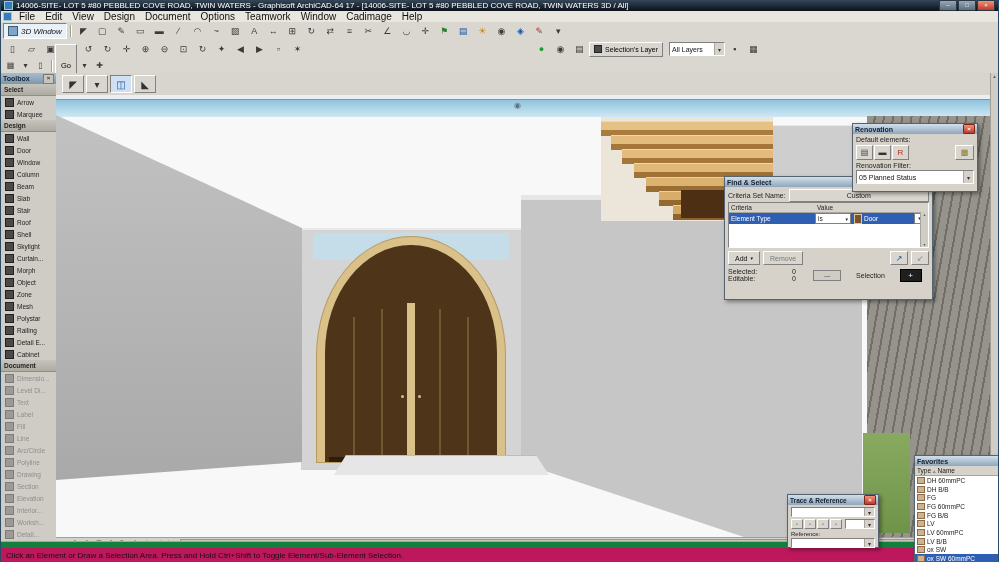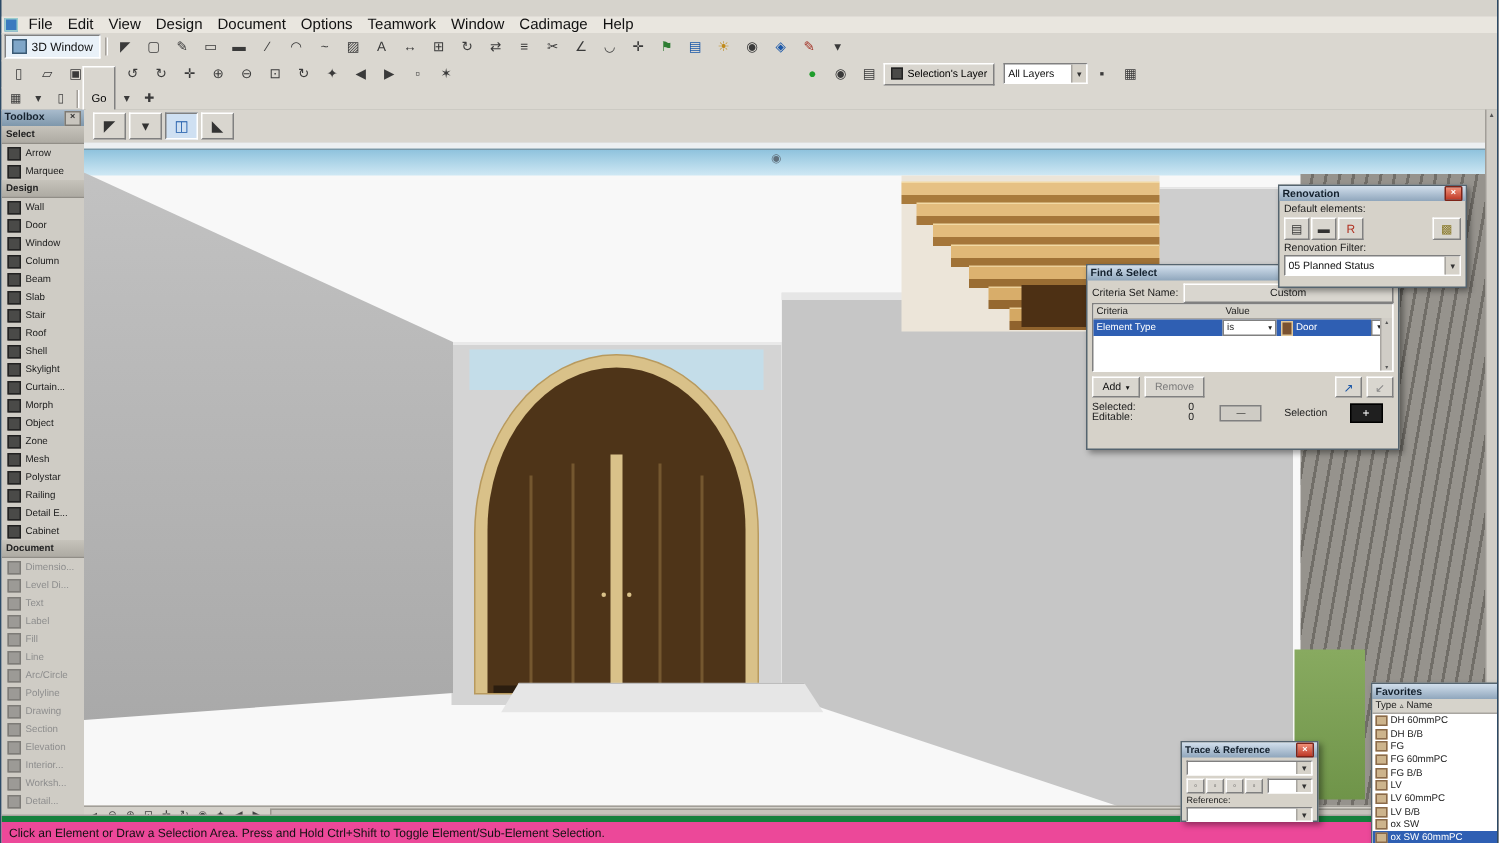--- a/index.html
+++ b/index.html
@@ -21,21 +21,21 @@
            display:flex;align-items:center;font-size:10px;color:#111;}
   .menu-item{padding:0 5px;}
 
   .bar{position:absolute;left:0;right:0;background:#dad7d0;border-bottom:1px solid #a8a5a0;display:flex;align-items:center;padding:0 2px;}
   .t1{top:22px;height:18px;} .t2{top:40px;height:18px;} .t3{top:58px;height:15px;}
   .tbtn{width:17px;height:14px;display:flex;align-items:center;justify-content:center;font-size:9px;color:#3a3a3a;
         border:1px solid transparent;flex:none;}
   .tbtn.small{width:13px;height:11px;font-size:8px;}
   .sep{width:1px;height:12px;background:#a39f99;box-shadow:1px 0 0 #fff;margin:0 3px;flex:none;}
   .view-btn{display:flex;align-items:center;gap:3px;height:14px;padding:0 4px;font-size:8px;color:#111;
-            border:1px solid;border-color:#808080 #fff #fff #808080;background:#e9f1f8;flex:none;}
+            border:1px solid;border-color:#808080 #fff #fff #808080;background:#e9f1f8;flex:none;font-style:italic;}
   .cube{width:8px;height:8px;background:#7fa6c8;border:1px solid #3b5a74;flex:none;}
   .combo{background:#fff;border:1px solid;border-color:#808080 #fff #fff #808080;display:flex;align-items:center;
          font-size:7px;color:#111;height:12px;padding-left:2px;}
   .combo .arrow{margin-left:auto;width:9px;align-self:stretch;background:#d6d2c9;border-left:1px solid #a8a5a0;
                 display:flex;align-items:center;justify-content:center;font-size:6px;color:#333;}
   .raised{border:1px solid;border-color:#fff #808080 #808080 #fff;background:#d9d6cf;}
 
   
   .toolbox{position:absolute;left:0;top:73px;width:55px;bottom:14px;background:#cfccc5;border-right:1px solid #918e87;overflow:hidden;}
   .tbx-title{height:11px;background:linear-gradient(#a9bccd,#7e97ab);display:flex;align-items:center;
@@ -56,21 +56,21 @@
   .ib-btn.pressed{border-color:#808080 #fff #fff #808080;background:#cfe0f2;}
   .scene{position:absolute;left:55px;top:95px;right:7px;bottom:24px;background:#f8f8f8;overflow:hidden;}
   .shape{position:absolute;}
   .vscroll{position:absolute;right:0;top:73px;bottom:14px;width:7px;background:#d0cdc6;border-left:1px solid #a19e98;
            display:flex;flex-direction:column;justify-content:space-between;align-items:center;font-size:5px;color:#555;}
   .bottomstrip{position:absolute;left:55px;right:7px;bottom:14px;height:10px;background:#d4d1ca;border-top:1px solid #a19e98;
                display:flex;align-items:center;font-size:7px;padding:0 1px;}
   .bs-btn{width:12px;height:9px;display:flex;align-items:center;justify-content:center;font-size:7px;color:#444;flex:none;}
   .hthumb{flex:1;height:6px;background:#c6c3bc;border:1px solid #9a978f;margin:0 3px;}
 
-  .statusbar{position:absolute;left:0;right:0;bottom:0;height:14px;background:#ec4899;border-top:4px solid #15803d;
+  .statusbar{position:absolute;left:0;right:0;bottom:0;height:14px;background:#be185d;border-top:6px solid #15803d;
              box-shadow:0 -1px 0 #a8a5a0;font-size:8px;color:#111;display:flex;align-items:center;padding:0 5px;z-index:5;}
 
   
   .palette{position:absolute;background:#d6d2c9;border:1px solid #55646f;box-shadow:2px 2px 4px rgba(0,0,0,.4);
            font-size:7px;color:#1c1c1c;}
   .pal-title{height:10px;background:linear-gradient(#d2dfec,#8fa6bc);display:flex;align-items:center;
              padding:0 2px;font-weight:bold;font-size:7px;color:#13202d;}
   .pal-close{margin-left:auto;width:10px;height:8px;background:linear-gradient(#f09078,#bf3a28);color:#fff;
              font-size:6px;line-height:8px;text-align:center;border:1px solid #7d2418;border-radius:1px;}
   .mini-btn{width:15px;height:13px;display:flex;align-items:center;justify-content:center;font-size:8px;color:#333;
@@ -85,20 +85,29 @@
   .fav-list{background:#fff;overflow:hidden;height:87px;}
   .fav-row{height:8.7px;display:flex;align-items:center;gap:2px;padding:0 2px;font-size:6.5px;color:#222;}
   .fav-row.sel{background:#2f5fb3;color:#fff;}
   .fav-ico{width:6px;height:5px;background:#cdb48c;border:1px solid #8a6a4a;flex:none;}
 </style>
 </head>
 <body>
 
 <div class="app">
 
+  <div class="titlebar">
+    <span class="app-ico"></span>
+    <span>14006-SITE- LOT 5 #80 PEBBLED COVE ROAD, TWIN WATERS - Graphisoft ArchiCAD-64 17 - [14006-SITE- LOT 5 #80 PEBBLED COVE ROAD, TWIN WATERS 3D / All]</span>
+    <span class="win-ctrls">
+      <span class="win-btn">–</span>
+      <span class="win-btn">□</span>
+      <span class="win-btn win-close">×</span>
+    </span>
+  </div>
 
   <div class="menubar">
     <span class="app-ico" style="margin:0 2px;"></span>
     <div class="contents"><span class="menu-item"><span>File</span></span><span class="menu-item"><span>Edit</span></span><span class="menu-item"><span>View</span></span><span class="menu-item"><span>Design</span></span><span class="menu-item"><span>Document</span></span><span class="menu-item"><span>Options</span></span><span class="menu-item"><span>Teamwork</span></span><span class="menu-item"><span>Window</span></span><span class="menu-item"><span>Cadimage</span></span><span class="menu-item"><span>Help</span></span></div>
   </div>
 
   <div class="bar t1">
     <span class="view-btn">
       <span class="cube"></span>
       <span>3D Window</span>

